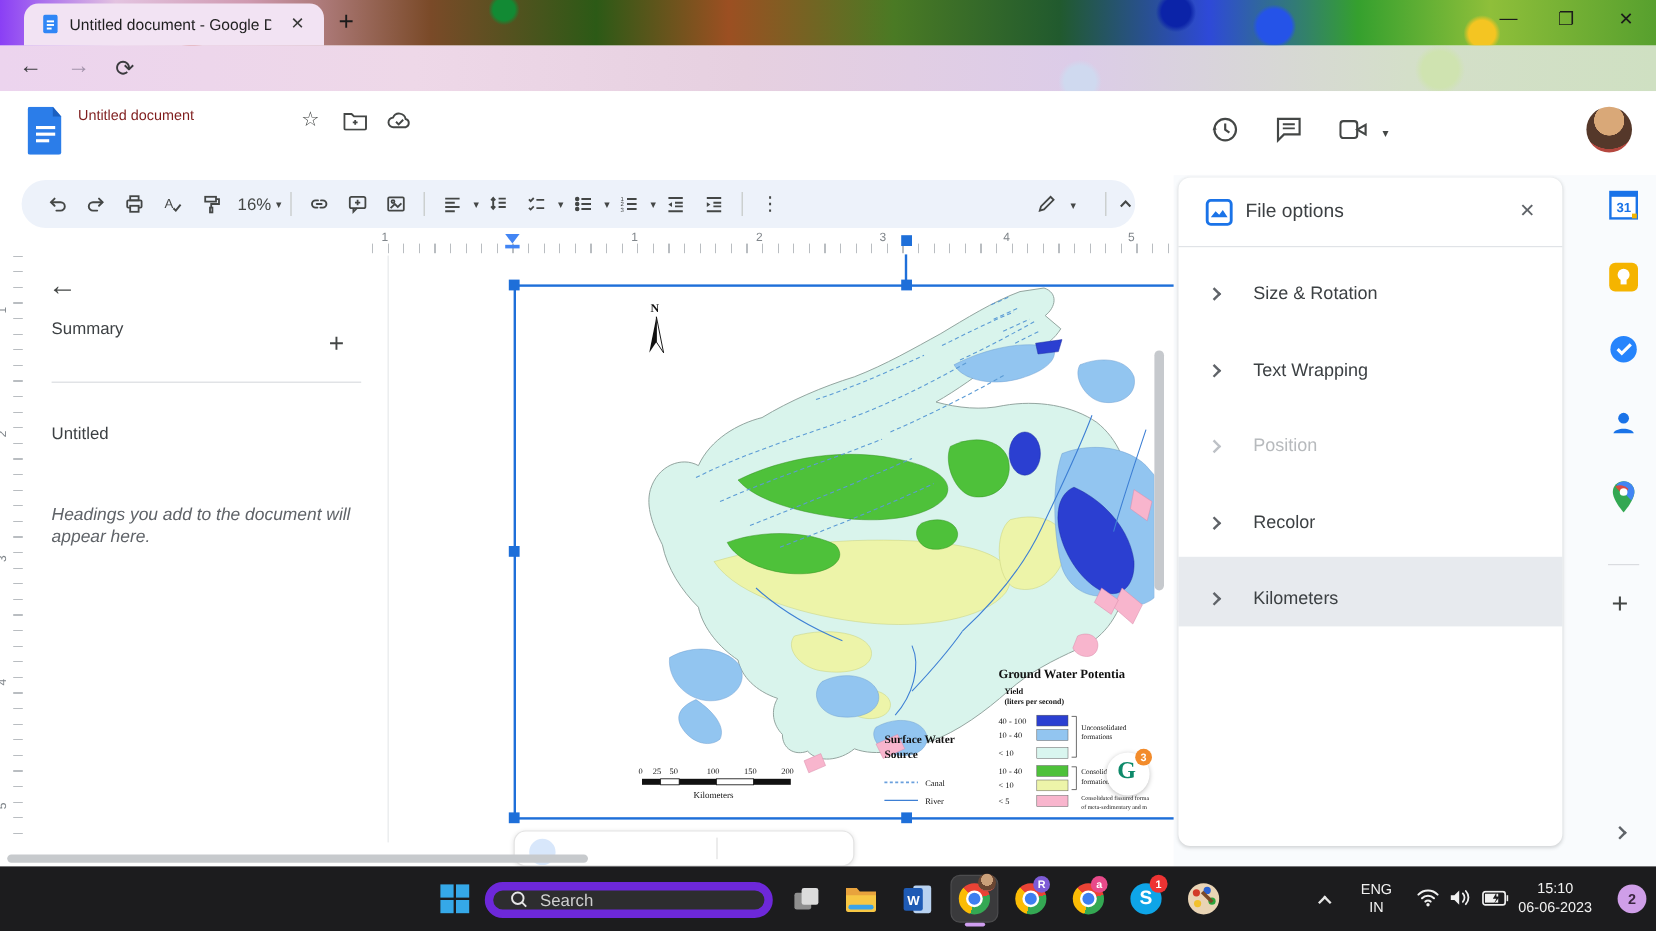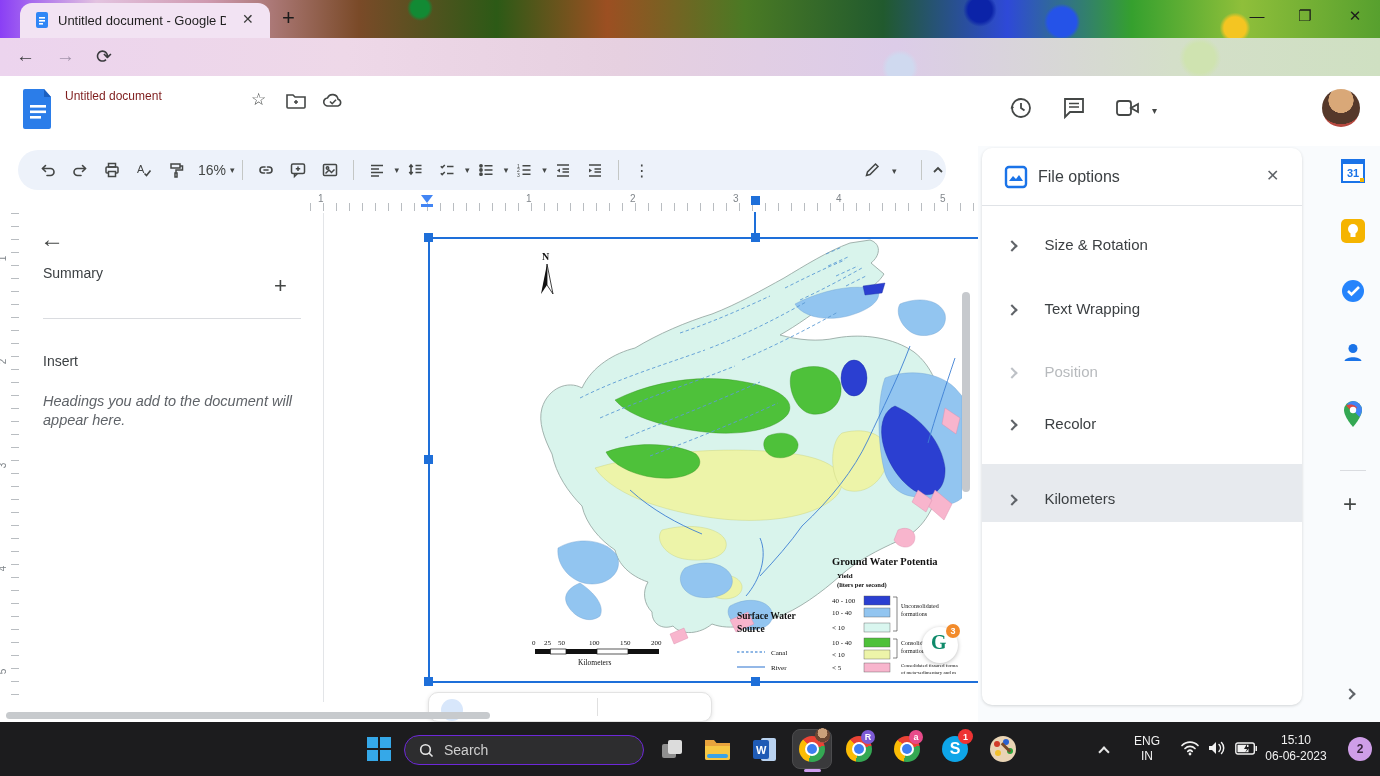--- a/index.html
+++ b/index.html
@@ -46,21 +46,21 @@
   .hticks { left:310px; top:11px; width:668px; height:8px;
     background:repeating-linear-gradient(to right,#b9bdc1 0 1px,transparent 1px 13px); }
   .rnum { position:absolute; top:1px; font-size:10px; color:#80868b; }
   #vruler { left:0; top:213px; width:20px; height:489px; background:#fff; }
   .vticks { position:absolute; left:11px; top:0; width:8px; height:489px;
     background:repeating-linear-gradient(to bottom,#b9bdc1 0 1px,transparent 1px 13px); }
   .vnum { position:absolute; left:0px; font-size:10px; color:#80868b; transform:rotate(-90deg); }
   
   #leftpanel { left:20px; top:213px; width:304px; height:489px; background:#fff; border-right:1px solid #e3e5e8; }
   .lp-label { font-size:14px; color:#3c4043; }
-  .lp-hint { font-size:14.5px; font-style:italic; color:#5f6368; line-height:19px; }
+  .lp-hint { font-size:14.5px; font-style:italic; color:#5f6368; line-height:19px;margin-top:28px; }
   #docarea { left:324px; top:213px; width:656px; height:509px; background:#fff; }
   #rightzone { left:978px; top:146px; width:402px; height:576px; background:#f9fbfd; }
   #panelcard { left:982px; top:148px; width:320px; height:557px; background:#fff; border-radius:10px; box-shadow:0 1px 3px rgba(60,64,67,.2); }
   .prow-label { font-size:15px; color:#3c4043; }
   .chev { display:inline-block; width:8px; height:8px; border-top:2px solid #5f6368; border-right:2px solid #5f6368; transform:rotate(45deg); }
   .chev.dis { border-color:#bdc1c6; }
   .sel { background:#1e6fd9; }
   .handle { width:9px; height:9px; background:#1e6fd9; position:absolute; }
   
   #taskbar { left:0; top:722px; width:1380px; height:54px; background:#1c1c1e; }
@@ -315,21 +315,21 @@
     <span class="vnum" style="top:247px">3</span>
     <span class="vnum" style="top:350px">4</span>
     <span class="vnum" style="top:453px">5</span>
   </div>
 
   <div id="leftpanel" class="abs">
     <span class="abs" style="left:20px;top:12px;font-size:24px;color:#444746">←</span>
     <span class="lp-label abs" style="left:23px;top:52px">Summary</span>
     <span class="abs" style="left:254px;top:60px;font-size:22px;color:#444746">+</span>
     <div class="abs" style="left:23px;top:105px;width:258px;height:1px;background:#dadce0"></div>
-    <span class="lp-label abs" style="left:23px;top:140px">Insert</span>
+    <span class="lp-label abs" style="left:23px;top:140px">Untitled</span>
     <span class="lp-hint abs" style="left:23px;top:179px;width:252px">Headings you add to the document will appear here.</span>
   </div>
 
   <div id="docarea" class="abs">
 
     <svg class="abs" style="left:106px;top:25px" width="532" height="444" viewBox="0 0 532 444">
 
       <path d="M112,170 C118,150 138,142 152,150 C162,128 185,115 205,110 C228,96 256,84 282,76 C308,66 332,52 354,40 C374,28 398,13 420,5 L440,2 C452,6 450,18 441,25 L454,36 C444,52 424,60 406,58 C386,74 366,88 350,97 C368,102 388,104 406,100 C434,95 464,100 484,114 C502,128 510,150 512,172 C514,196 514,225 509,250 C502,278 488,295 468,303 C448,312 428,322 410,338 C392,354 368,372 345,380 C325,387 300,393 282,386 C270,396 252,398 243,388 C232,392 222,386 222,374 C214,366 212,354 218,344 C200,338 188,326 185,312 C170,302 156,286 152,268 C138,254 126,236 122,216 C114,200 108,184 112,170 Z" fill="#d9f4ec" stroke="#8fa19c" stroke-width="0.8"></path>
 
       <g fill="#edf4a9" stroke="#c6cf78" stroke-width="0.4">
@@ -492,21 +492,21 @@
       <span class="prow-label" style="margin-left:24px">Size &amp; Rotation</span>
     </div>
     <div class="abs" style="left:26px;top:152px">
       <span class="chev"></span>
       <span class="prow-label" style="margin-left:24px">Text Wrapping</span>
     </div>
     <div class="abs" style="left:26px;top:215px">
       <span class="chev dis"></span>
       <span class="prow-label" style="margin-left:24px;color:#b7babd">Position</span>
     </div>
-    <div class="abs" style="left:26px;top:267px">
+    <div class="abs" style="left:26px;top:279px">
       <span class="chev"></span>
       <span class="prow-label" style="margin-left:24px">Recolor</span>
     </div>
     <div class="abs" style="left:26px;top:342px">
       <span class="chev"></span>
       <span class="prow-label" style="margin-left:24px">Kilometers</span>
     </div>
   </div>
 
   <div class="abs" style="left:1330px;top:146px;width:50px;height:576px;background:#f9fbfd">
@@ -540,21 +540,21 @@
     <span class="chev abs" style="left:16px;top:544px"></span>
   </div>
 
   <div id="taskbar" class="abs">
     <svg class="abs" style="left:366px;top:14px" width="26" height="26" viewBox="0 0 26 26">
       <rect x="1" y="1" width="11" height="11" fill="#35a8e8"></rect>
         <rect x="14" y="1" width="11" height="11" fill="#35a8e8"></rect>
       <rect x="1" y="14" width="11" height="11" fill="#35a8e8"></rect>
         <rect x="14" y="14" width="11" height="11" fill="#35a8e8"></rect>
     </svg>
-    <div class="abs" style="left:404px;top:13px;width:240px;height:30px;border-radius:15px;background:#2d2d2f;border:1px solid #6d28d9;display:flex;align-items:center">
+    <div class="abs" style="left:404px;top:13px;width:240px;height:30px;border-radius:15px;background:#2d2d2f;border:7px solid #6d28d9;display:flex;">
       <svg style="margin-left:14px" width="15" height="15" viewBox="0 0 15 15">
         <circle cx="6.5" cy="6.5" r="4.8" fill="none" stroke="#e6e6e6" stroke-width="1.6"></circle>
         <path d="M10 10l3.5 3.5" stroke="#e6e6e6" stroke-width="1.6"></path>
       </svg>
       <span style="margin-left:10px;font-size:14px;color:#cfcfcf">Search</span>
     </div>
     <svg class="abs" style="left:660px;top:16px" width="24" height="24" viewBox="0 0 24 24">
       <rect x="2" y="6" width="14" height="14" rx="2" fill="#8f8f8f"></rect>
       <rect x="8" y="2" width="14" height="14" rx="2" fill="#dcdcdc"></rect>
     </svg>

